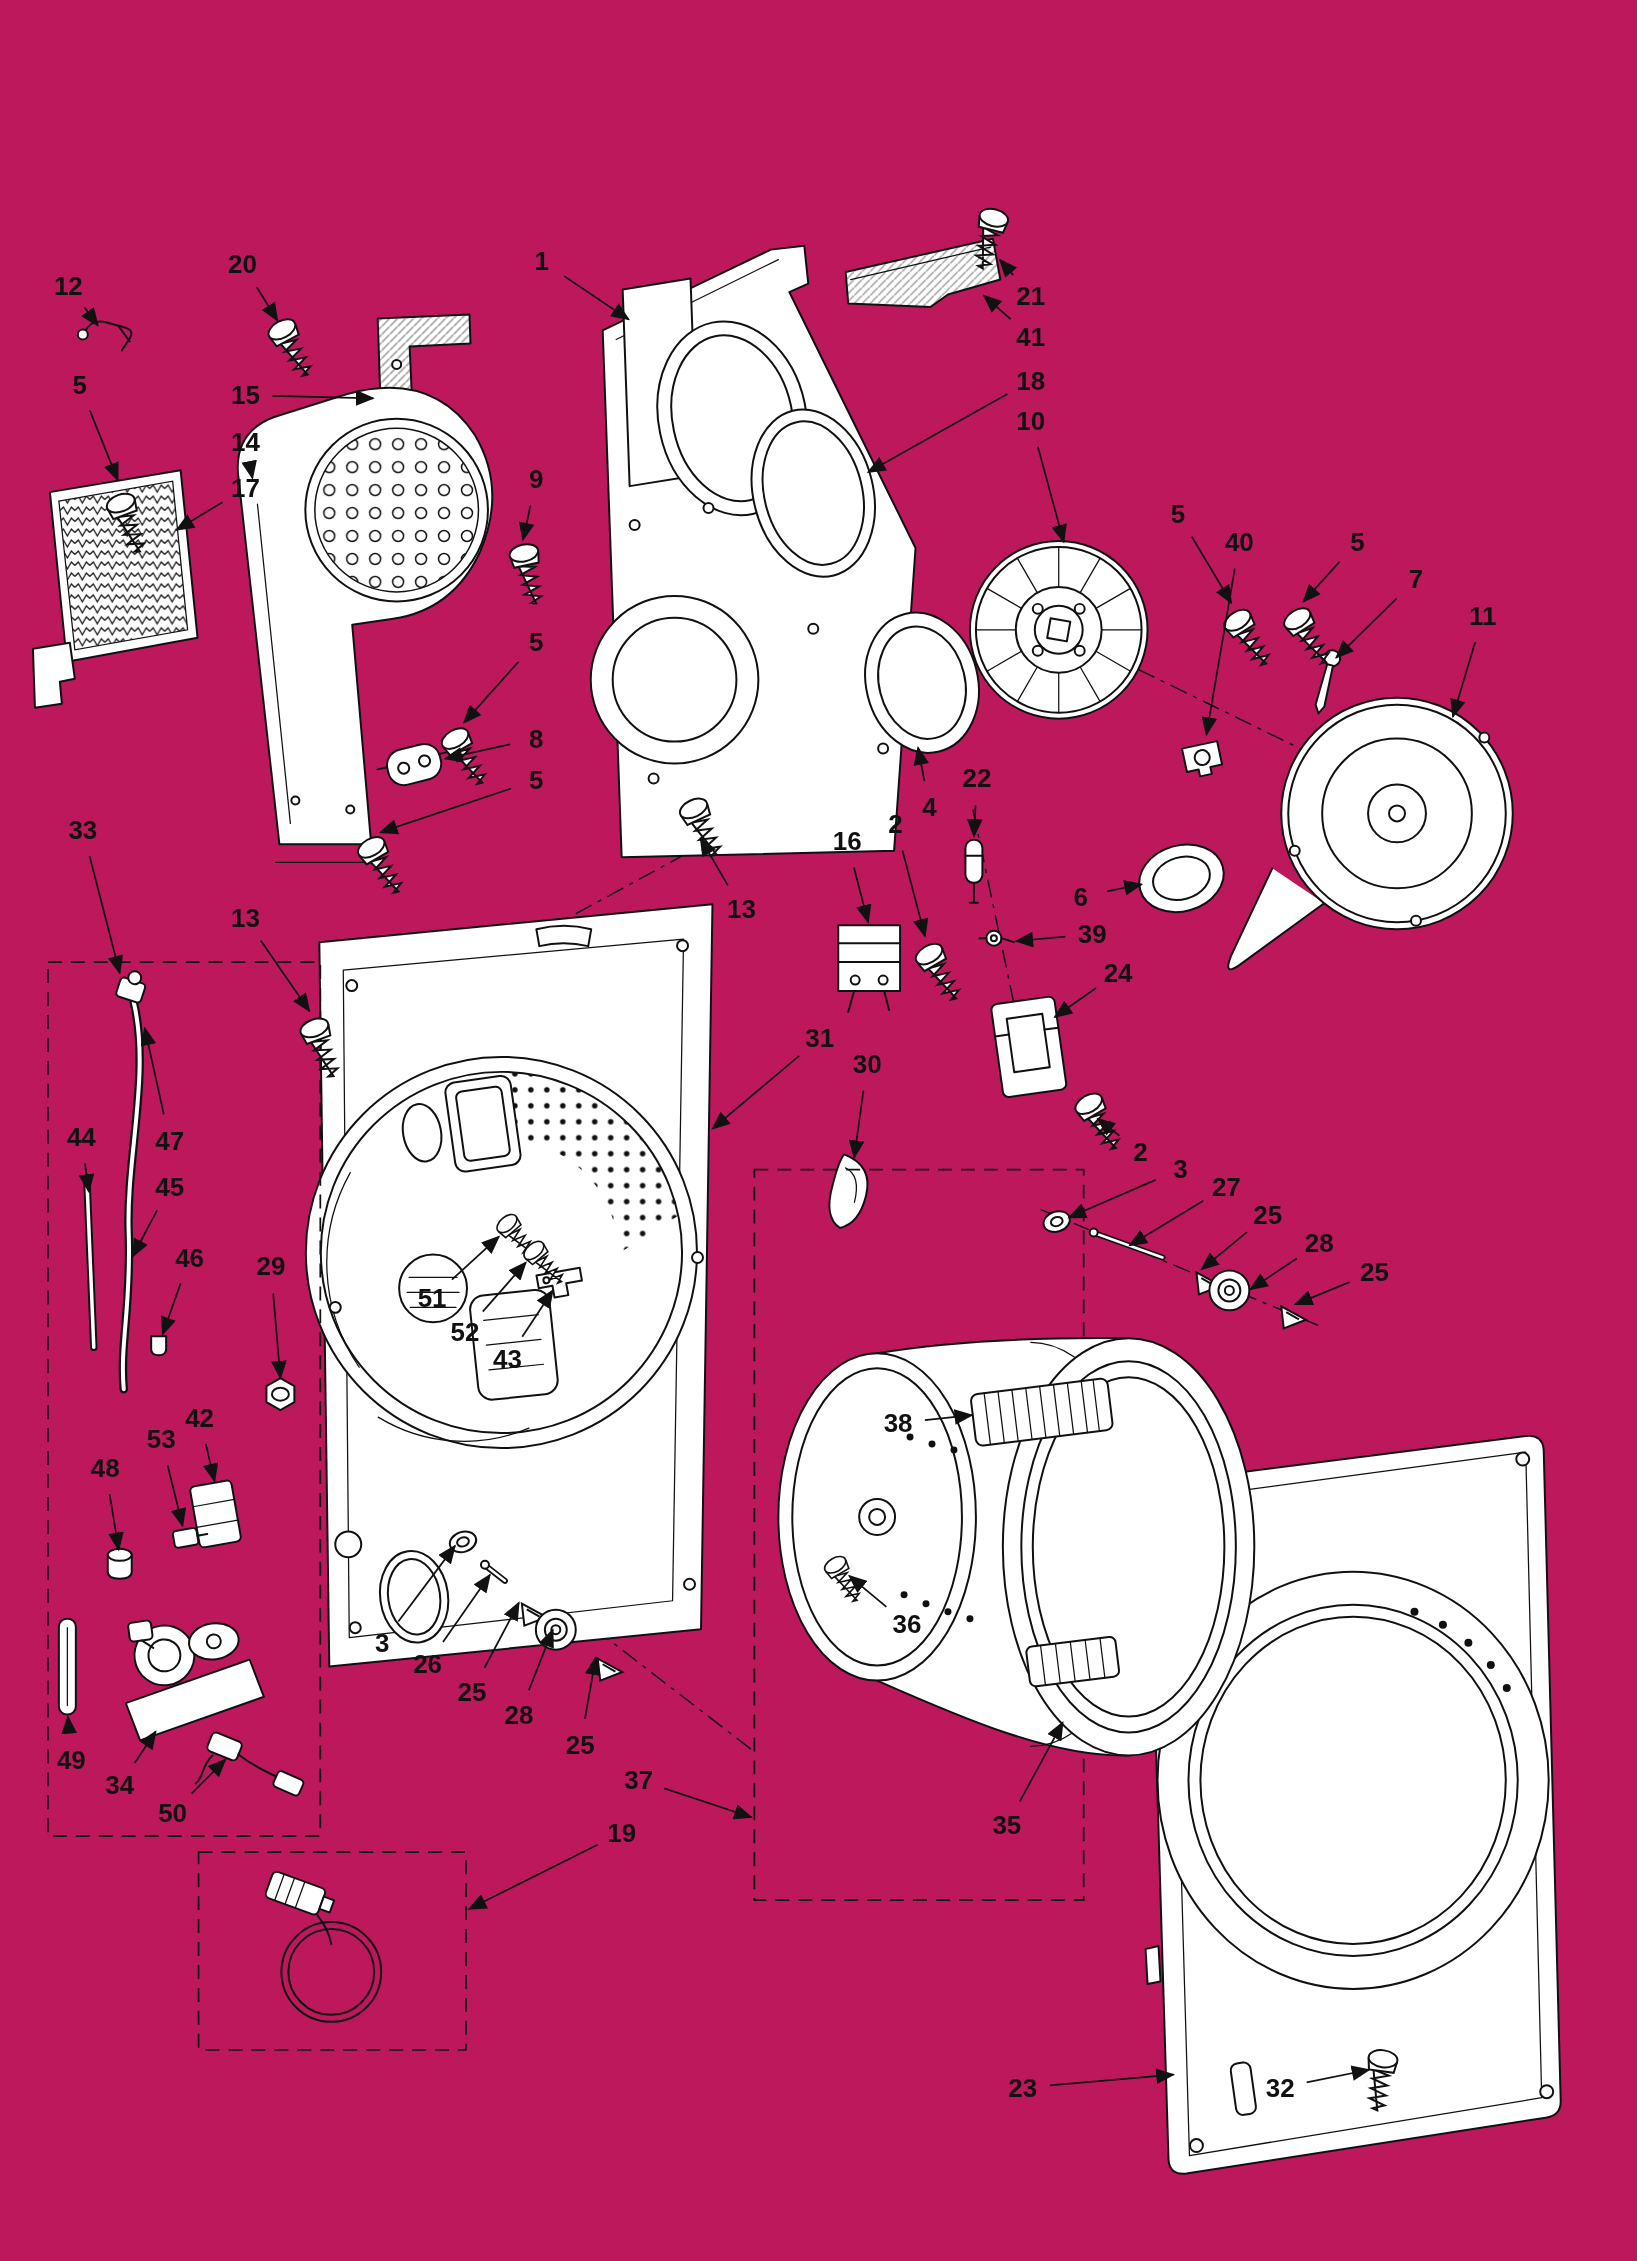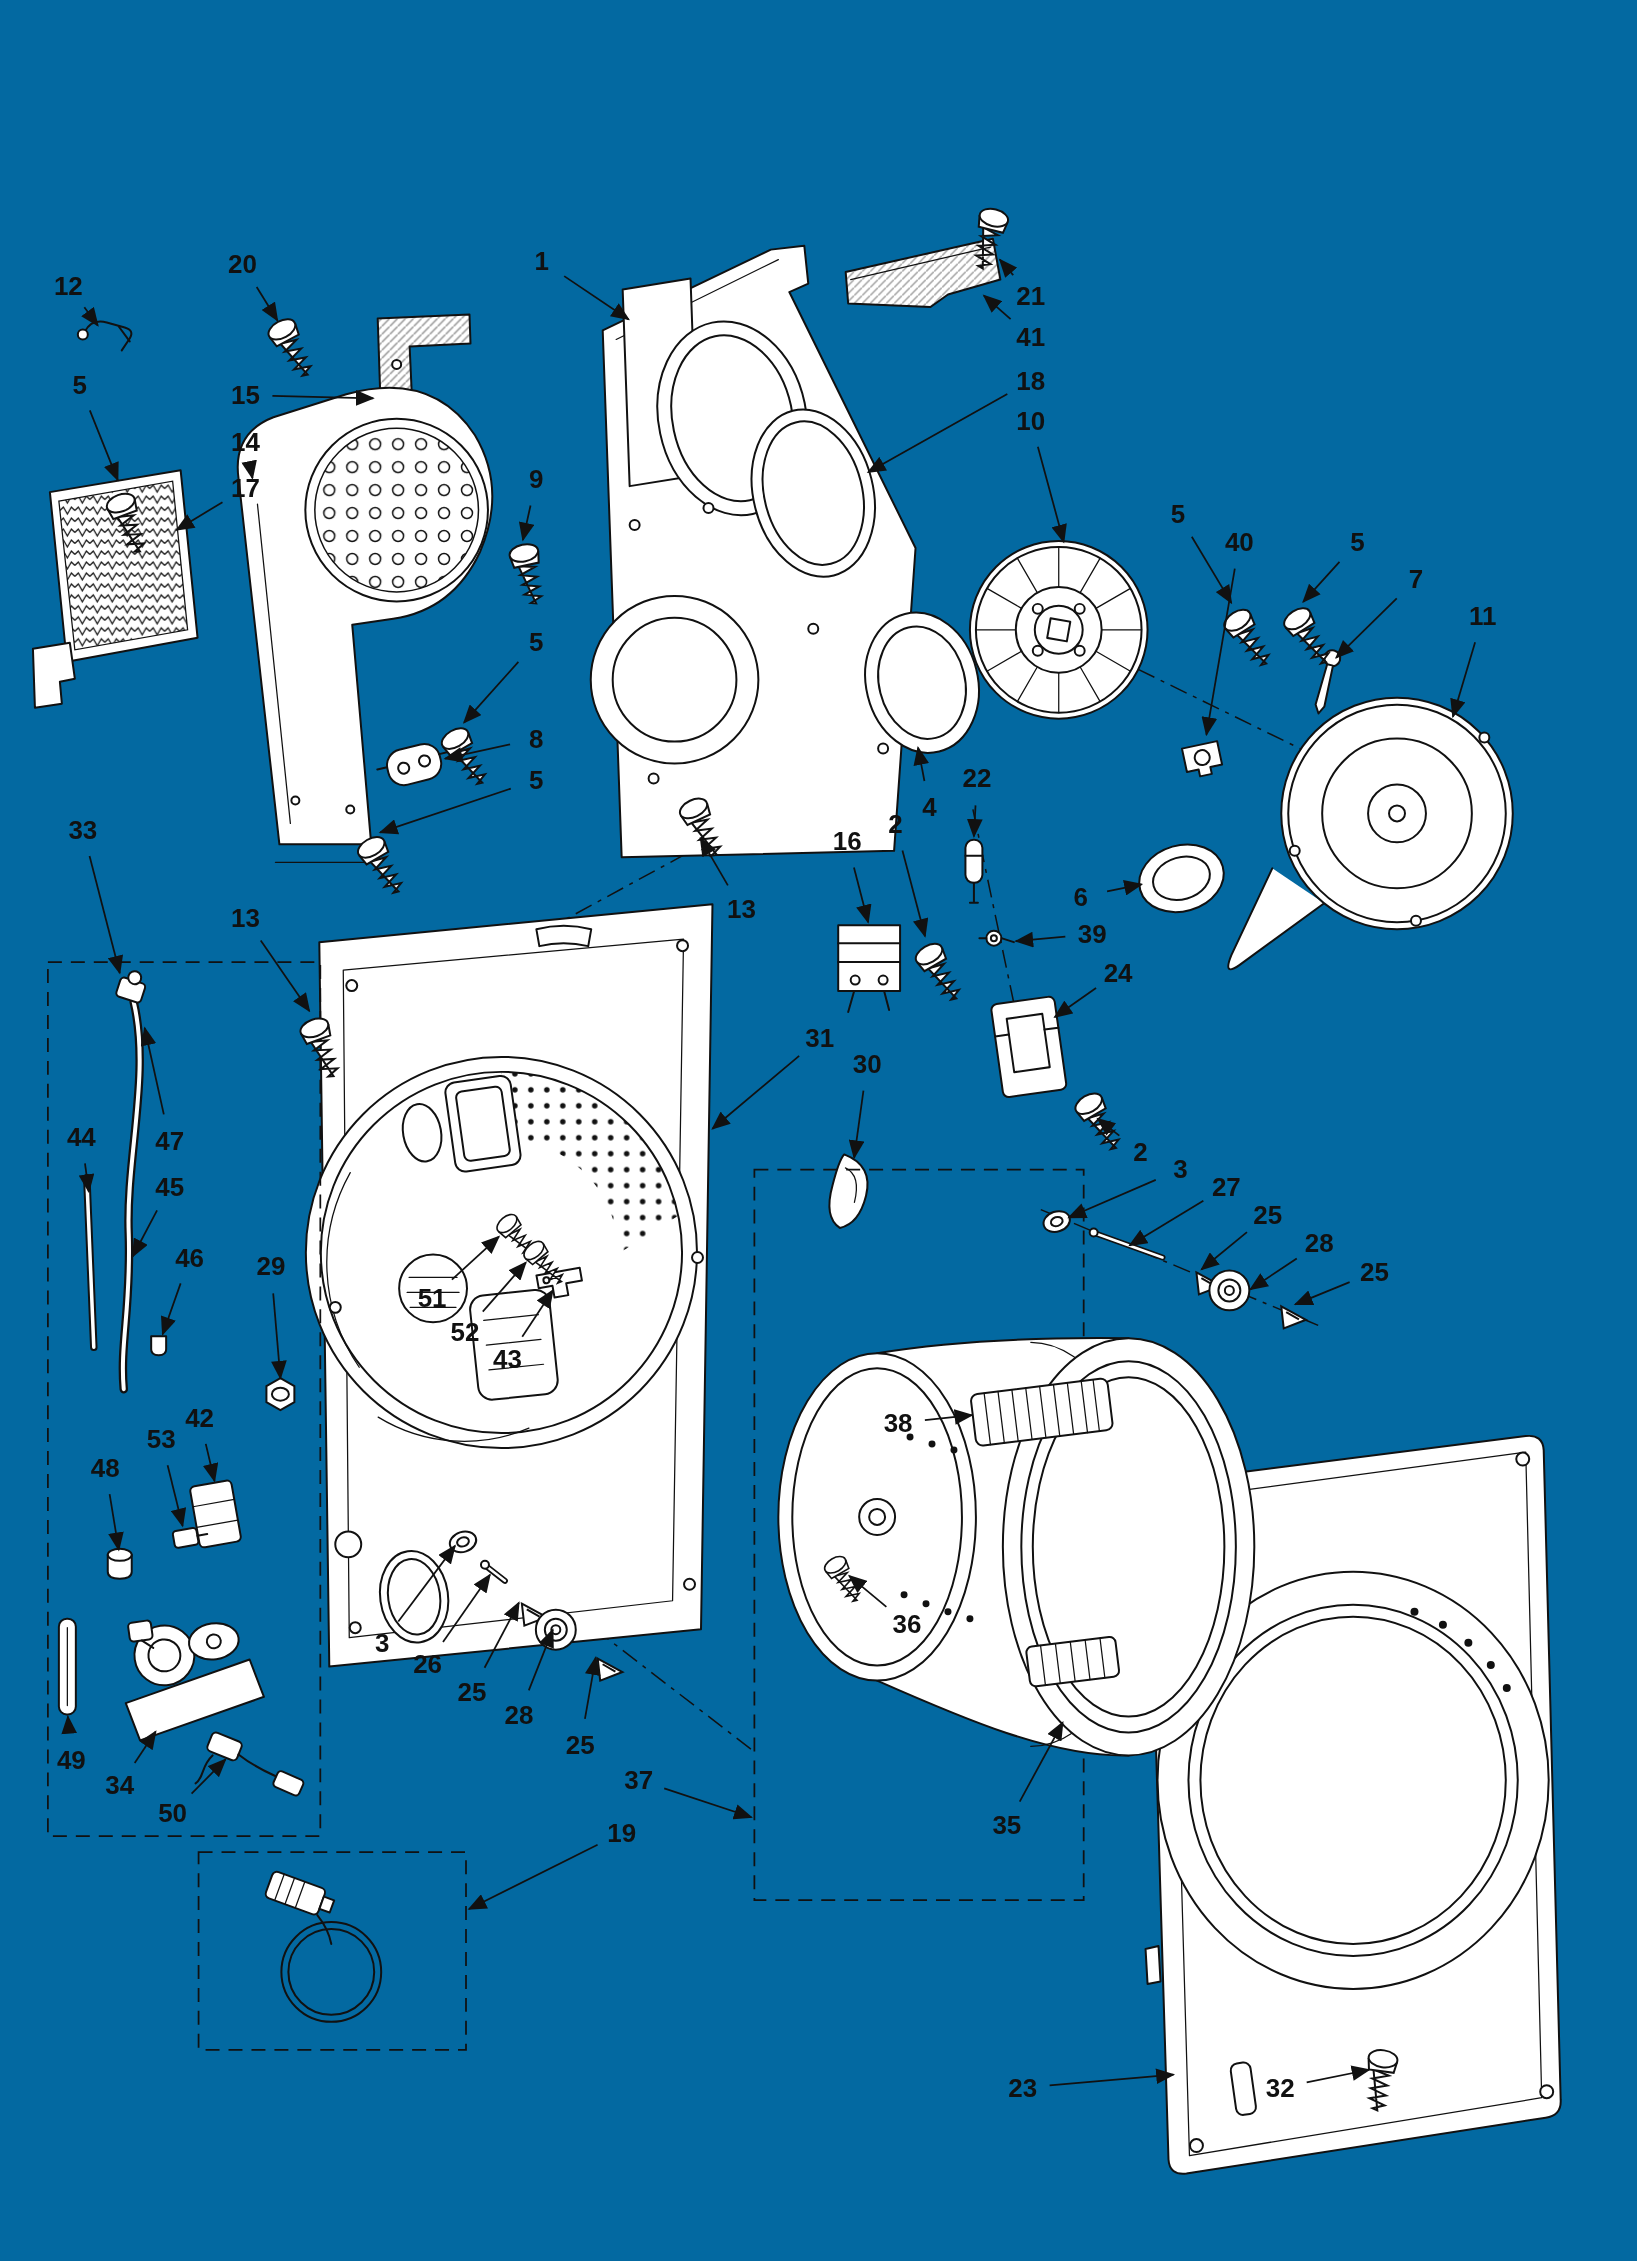--- a/index.html
+++ b/index.html
@@ -1,17 +1,17 @@
 <!DOCTYPE html>
 <html style="font-size:8px"><head>
 <meta charset="utf-8">
 <style>
   *{box-sizing:border-box}
   html,body{margin:0;padding:0;background:#fff}
-  .stage{width:1637px;height:2261px;position:relative;background:#0369a1;overflow:hidden}
+  .stage{width:1637px;height:2261px;position:relative;background:#be185d;overflow:hidden}
   svg.diagram{display:block;width:1637px;height:2261px}
   .callout{font-family:"Liberation Sans",sans-serif;font-size:52px;font-weight:700;fill:#111;text-anchor:middle;dominant-baseline:central}
   .leader{stroke:#111;stroke-width:3.5;fill:none}
   .cline{stroke:#111;stroke-width:3;fill:none;stroke-dasharray:36 14 8 14}
   .dashed{stroke:#111;stroke-width:3.5;fill:none;stroke-dasharray:28 18}
   .p{stroke:#111;stroke-width:4;fill:none;stroke-linecap:round;stroke-linejoin:round}
   .pw{stroke:#111;stroke-width:4;fill:#fff;stroke-linecap:round;stroke-linejoin:round}
   .thin{stroke-width:2.5}
   .dot{fill:#111;stroke:none}
 </style>

